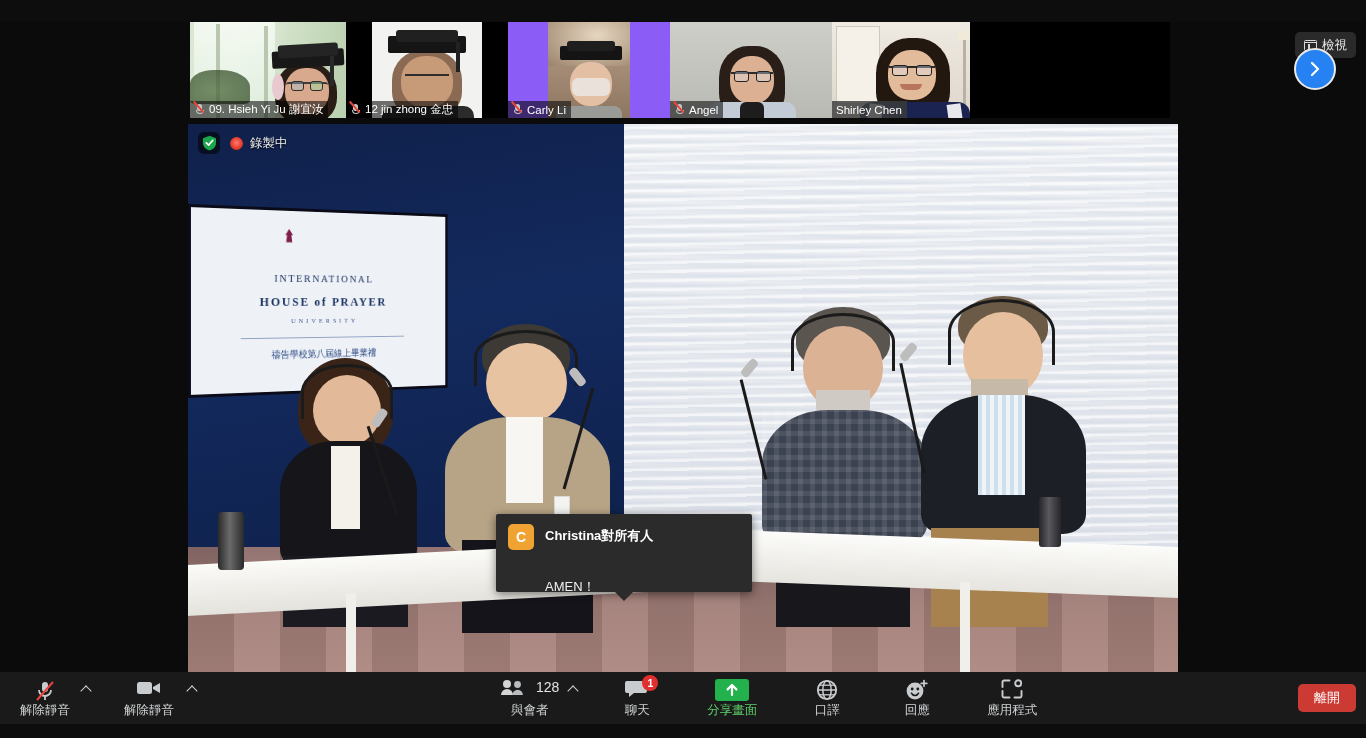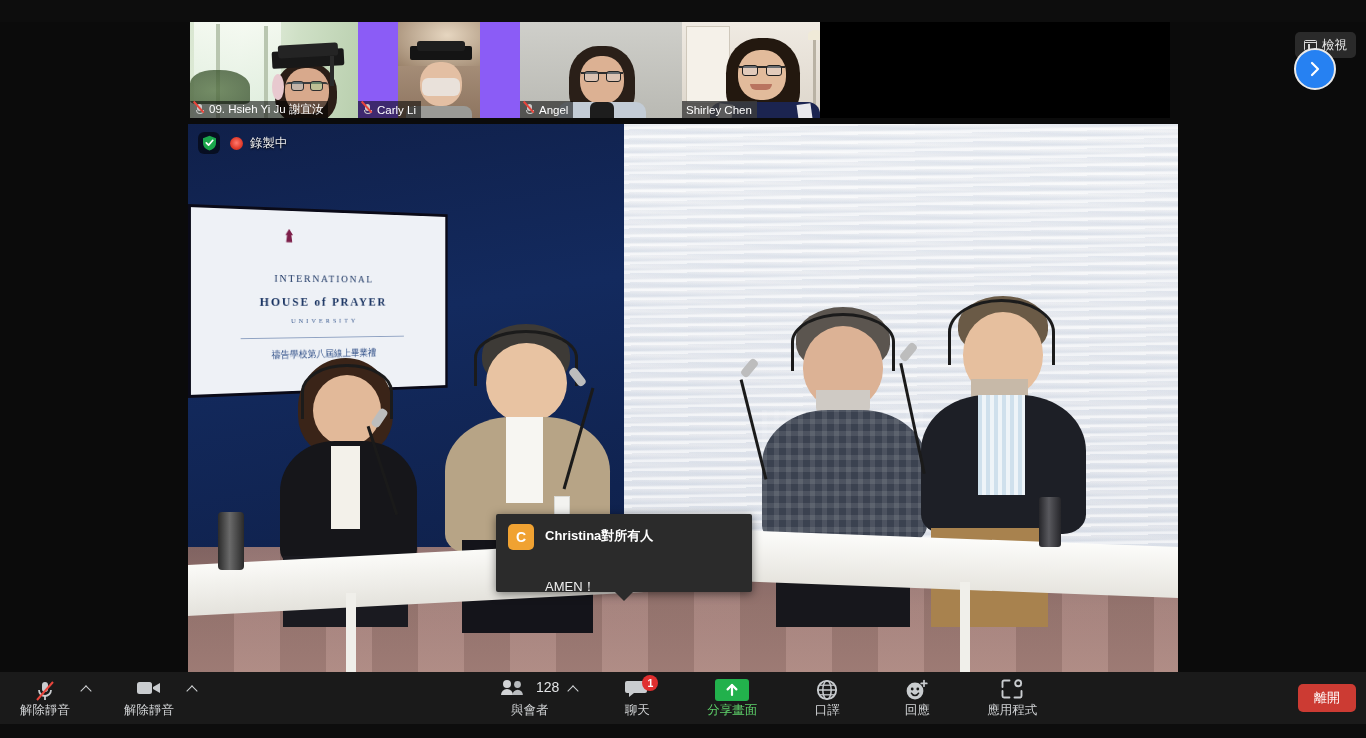--- a/index.html
+++ b/index.html
@@ -332,21 +332,21 @@
 
   <div class="meeting">
 
     <div class="viewbtn">
       <span class="grid-ic"></span>
       <span>檢視</span>
     </div>
 
     <div class="thumbstrip">
 
-      <div class="thumb" style="width:168px">
+      <div class="thumb" style="width:156px">
         <div class="pic" style="background:linear-gradient(100deg,#d8e6d0 0%,#eaf2e4 30%,#cfe0c6 60%,#b9cfae 100%)">
           <div style="position:absolute;left:4px;top:0;width:52%;height:100%;background:linear-gradient(180deg,#f7fbf4,#dfeede);opacity:.85"></div>
           <div style="position:absolute;left:26px;top:2px;width:4px;height:94px;background:#b9c6b0"></div>
           <div style="position:absolute;left:74px;top:4px;width:4px;height:92px;background:#b9c6b0"></div>
           <div style="position:absolute;left:0;bottom:14px;width:60px;height:34px;background:radial-gradient(ellipse at 40% 60%,#4e6b3c,#2f4724);opacity:.75;border-radius:40% 50% 10% 10%"></div>
           <div style="position:absolute;left:85px;top:40px;width:62px;height:62px;border-radius:48% 48% 42% 42%;background:#2a1d16"></div>
           <div style="position:absolute;left:95px;top:46px;width:44px;height:46px;border-radius:46%;background:#d8a98c"></div>
           <div style="position:absolute;left:96px;top:60px;width:42px;height:8px;border-top:2px solid #3b3b3b;border-radius:3px"></div>
           <div style="position:absolute;left:101px;top:59px;width:13px;height:10px;border:1.6px solid #2e2e2e;border-radius:3px;background:rgba(160,200,220,.35)"></div>
           <div style="position:absolute;left:120px;top:59px;width:13px;height:10px;border:1.6px solid #2e2e2e;border-radius:3px;background:rgba(160,220,160,.45)"></div>
@@ -359,20 +359,39 @@
           <span class="micoff">
             <i class="body"></i>
               <i class="stand"></i>
               <i class="slash"></i>
           </span>
           <span class="nm">09. Hsieh Yi Ju 謝宜汝</span>
         </div>
       </div>
 
 
+      <div class="thumb" style="width:162px;background:#000">
+        <div class="pic" style="left:26px;right:26px;background:#f2f2f0">
+          <div style="position:absolute;left:20px;top:28px;width:70px;height:68px;border-radius:44% 44% 38% 38%;background:#8a6a52"></div>
+          <div style="position:absolute;left:29px;top:34px;width:52px;height:52px;border-radius:46%;background:#c79a78"></div>
+          <div style="position:absolute;left:33px;top:52px;width:44px;height:6px;border-top:2px solid #2e2e2e"></div>
+          <div style="position:absolute;left:16px;top:14px;width:78px;height:17px;background:#151515;border-radius:2px"></div>
+          <div style="position:absolute;left:24px;top:8px;width:62px;height:12px;background:#202020;border-radius:3px"></div>
+          <div style="position:absolute;left:84px;top:20px;width:4px;height:30px;background:#222"></div>
+          <div style="position:absolute;left:10px;top:84px;width:92px;height:20px;background:#2b2b2b;border-radius:10px 10px 0 0"></div>
+        </div>
+        <div class="namebar">
+          <span class="micoff">
+            <i class="body"></i>
+              <i class="stand"></i>
+              <i class="slash"></i>
+          </span>
+          <span class="nm">12  jin  zhong   金忠</span>
+        </div>
+      </div>
 
       <div class="thumb" style="width:162px;background:#8b5cf6">
         <div class="pic" style="left:40px;right:40px;background:linear-gradient(180deg,#b7a08a,#8e7560)">
           <div style="position:absolute;left:0;top:0;right:0;height:44px;background:radial-gradient(ellipse at 60% 30%,#e6d6c0,#9a826a)"></div>
           <div style="position:absolute;left:22px;top:40px;width:42px;height:44px;border-radius:46%;background:#e3bfa3"></div>
           <div style="position:absolute;left:14px;top:36px;width:58px;height:60px;border-radius:44% 44% 36% 36%;background:#2b1d15;z-index:-1"></div>
           <div style="position:absolute;left:24px;top:56px;width:38px;height:18px;background:#e9e4e0;border-radius:6px;opacity:.9"></div>
           <div style="position:absolute;left:12px;top:24px;width:62px;height:14px;background:#141414;border-radius:2px"></div>
           <div style="position:absolute;left:19px;top:19px;width:48px;height:10px;background:#1e1e1e;border-radius:3px"></div>
           <div style="position:absolute;left:8px;top:84px;width:66px;height:20px;background:#9a9a96;border-radius:8px 8px 0 0"></div>

